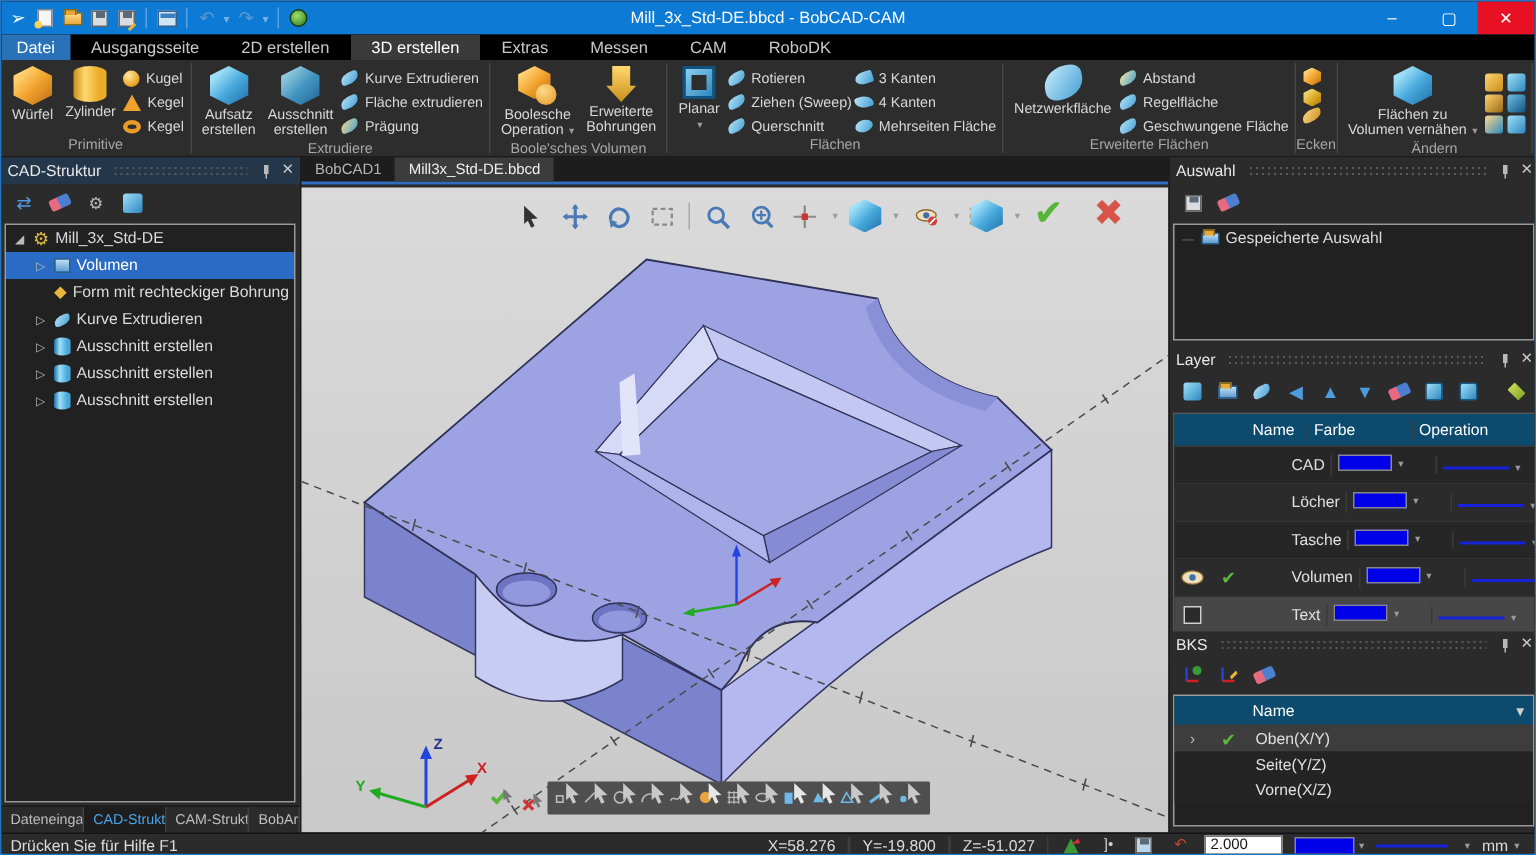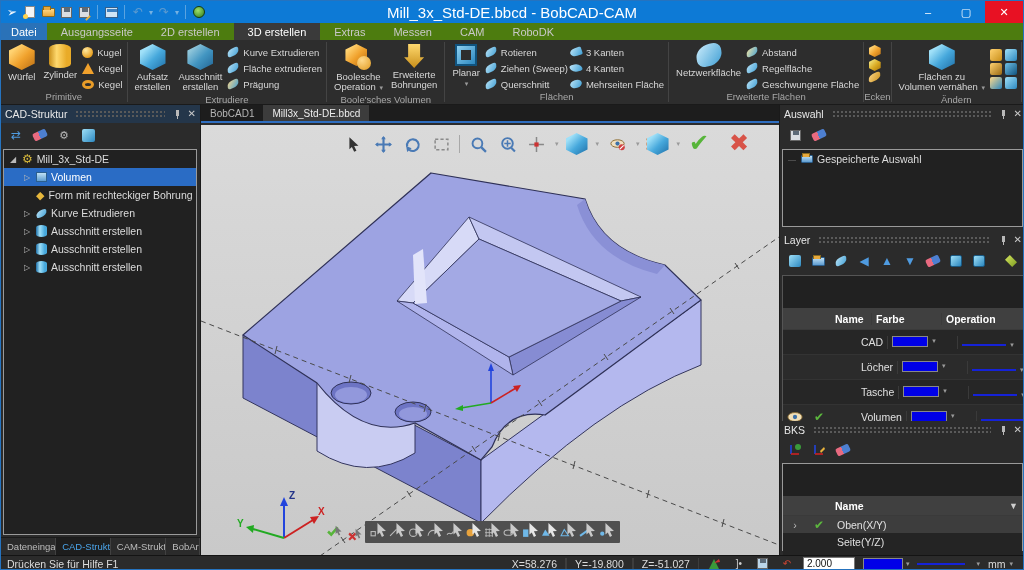--- a/index.html
+++ b/index.html
@@ -19,27 +19,27 @@
   .ic-folder{width:13px;height:9px;background:linear-gradient(#ffd98a,#e8a93c);border:1px solid #8a6a20;border-radius:1px;position:relative;}
   .ic-folder:before{content:"";position:absolute;top:-3px;left:0;width:6px;height:3px;background:#e8a93c;border:1px solid #8a6a20;border-bottom:none;}
   .ic-disk{width:11px;height:11px;background:#d9dde2;border:1px solid #666;position:relative;}
   .ic-disk:after{content:"";position:absolute;left:2px;top:0;width:6px;height:4px;background:#5c6a78;}
   .ic-disk.pencil:before{content:"";position:absolute;right:-2px;bottom:-2px;width:6px;height:2px;background:#e8b23c;transform:rotate(-45deg);}
   .ic-capture{width:13px;height:11px;background:#cfe4f5;border:1px solid #35608c;position:relative;}
   .ic-capture:after{content:"";position:absolute;left:1px;top:1px;width:10px;height:3px;background:#3c80c0;}
   .undoredo{color:#9fb5c9;font-size:12px;opacity:.55;}
   .mini-drop{color:#bcd6ea;font-size:8px;opacity:.6;}
   .ic-bug{width:12px;height:12px;border-radius:50%;background:radial-gradient(circle at 40% 35%,#9fe06a,#2c7a1e);border:1px solid #163c0e;}
-  .wtitle{position:absolute;left:0;right:0;text-align:center;font-size:15px;color:#fff;pointer-events:none;}
+  .wtitle{position:absolute;left:0;right:0;text-align:center;font-size:11px;color:#fff;pointer-events:none;}
   .wbtns{margin-left:auto;display:flex;height:100%;}
   .wbtn{width:38px;height:100%;display:flex;align-items:center;justify-content:center;color:#fff;font-size:11px;}
   .wbtn.close{background:#e81123;}
 
   
-  .menubar{position:absolute;left:0;top:22px;width:100%;height:17px;background:#4d7c0f;display:flex;align-items:stretch;}
+  .menubar{position:absolute;left:0;top:22px;width:100%;height:17px;background:#000000;display:flex;align-items:stretch;}
   .mtab{padding:0 14px;display:flex;align-items:center;font-size:11px;color:#c9c9c9;}
   .mtab.file{background:#2a72b8;color:#fff;padding:0 10px;}
   .mtab.active{background:#3a3a3a;color:#fff;}
 
   
   .ribbon{position:absolute;left:0;top:39px;width:100%;height:65px;background:#2d2d2d;border-bottom:1px solid #1a1a1a;display:flex;}
   .rgroup{position:relative;display:flex;flex-direction:column;height:100%;}
   .rbody{display:flex;align-items:flex-start;flex:1;padding:3px 4px 0 4px;gap:2px;}
   .rlabel{height:13px;text-align:center;font-size:9.5px;color:#a8a8a8;line-height:12px;white-space:nowrap;}
   .rdiv{width:1px;background:#444;margin:2px 0;}
@@ -117,21 +117,21 @@
   .ok{left:488px;color:#57b53a;}
   .nx{left:528px;color:#d85348;}
   .selstrip{position:absolute;left:164px;top:396px;height:22px;display:flex;align-items:center;gap:2px;background:#4f4f4f;padding:0 5px;border-radius:1px;}
   .freecur{position:absolute;top:398px;width:20px;height:20px;}
   .curico{width:17px;height:17px;}
 
   
   .rightcol{position:absolute;left:778px;top:0;width:246px;height:450px;background:#2b2b2b;border-left:1px solid #1a1a1a;}
   .rpanel{position:absolute;left:0;width:246px;}
   .layer-table{position:absolute;left:2px;right:2px;}
-  .tbl-h{display:flex;background:#404040;color:#fff;font-weight:bold;font-size:10.5px;align-items:center;height:22px;border-bottom:1px solid #3a3a3a;margin-top:32px;}
+  .tbl-h{display:flex;background:#0c4a6e;color:#fff;font-weight:normal;font-size:10.5px;align-items:center;height:22px;border-bottom:1px solid #3a3a3a;}
   .tbl-h>div, .lrow>div{padding:0 4px;}
   .c-ic{flex:0 0 24px;display:flex;align-items:center;justify-content:center;}
   .c-name{flex:1;}
   .c-farbe{flex:0 0 70px;border-left:1px solid #3a3a3a;}
   .c-line{flex:0 0 82px;border-left:1px solid #3a3a3a;}
   .lrow{display:flex;align-items:center;height:25px;font-size:10.5px;color:#e0e0e0;border-bottom:1px solid #333;background:#262626;}
   .lrow:nth-child(odd){background:#2b2b2b;}
   .lrow.current{background:#474747;}
   .lrow .c-name{padding-left:30px;}
   .swatch{display:inline-flex;align-items:center;gap:3px;}

